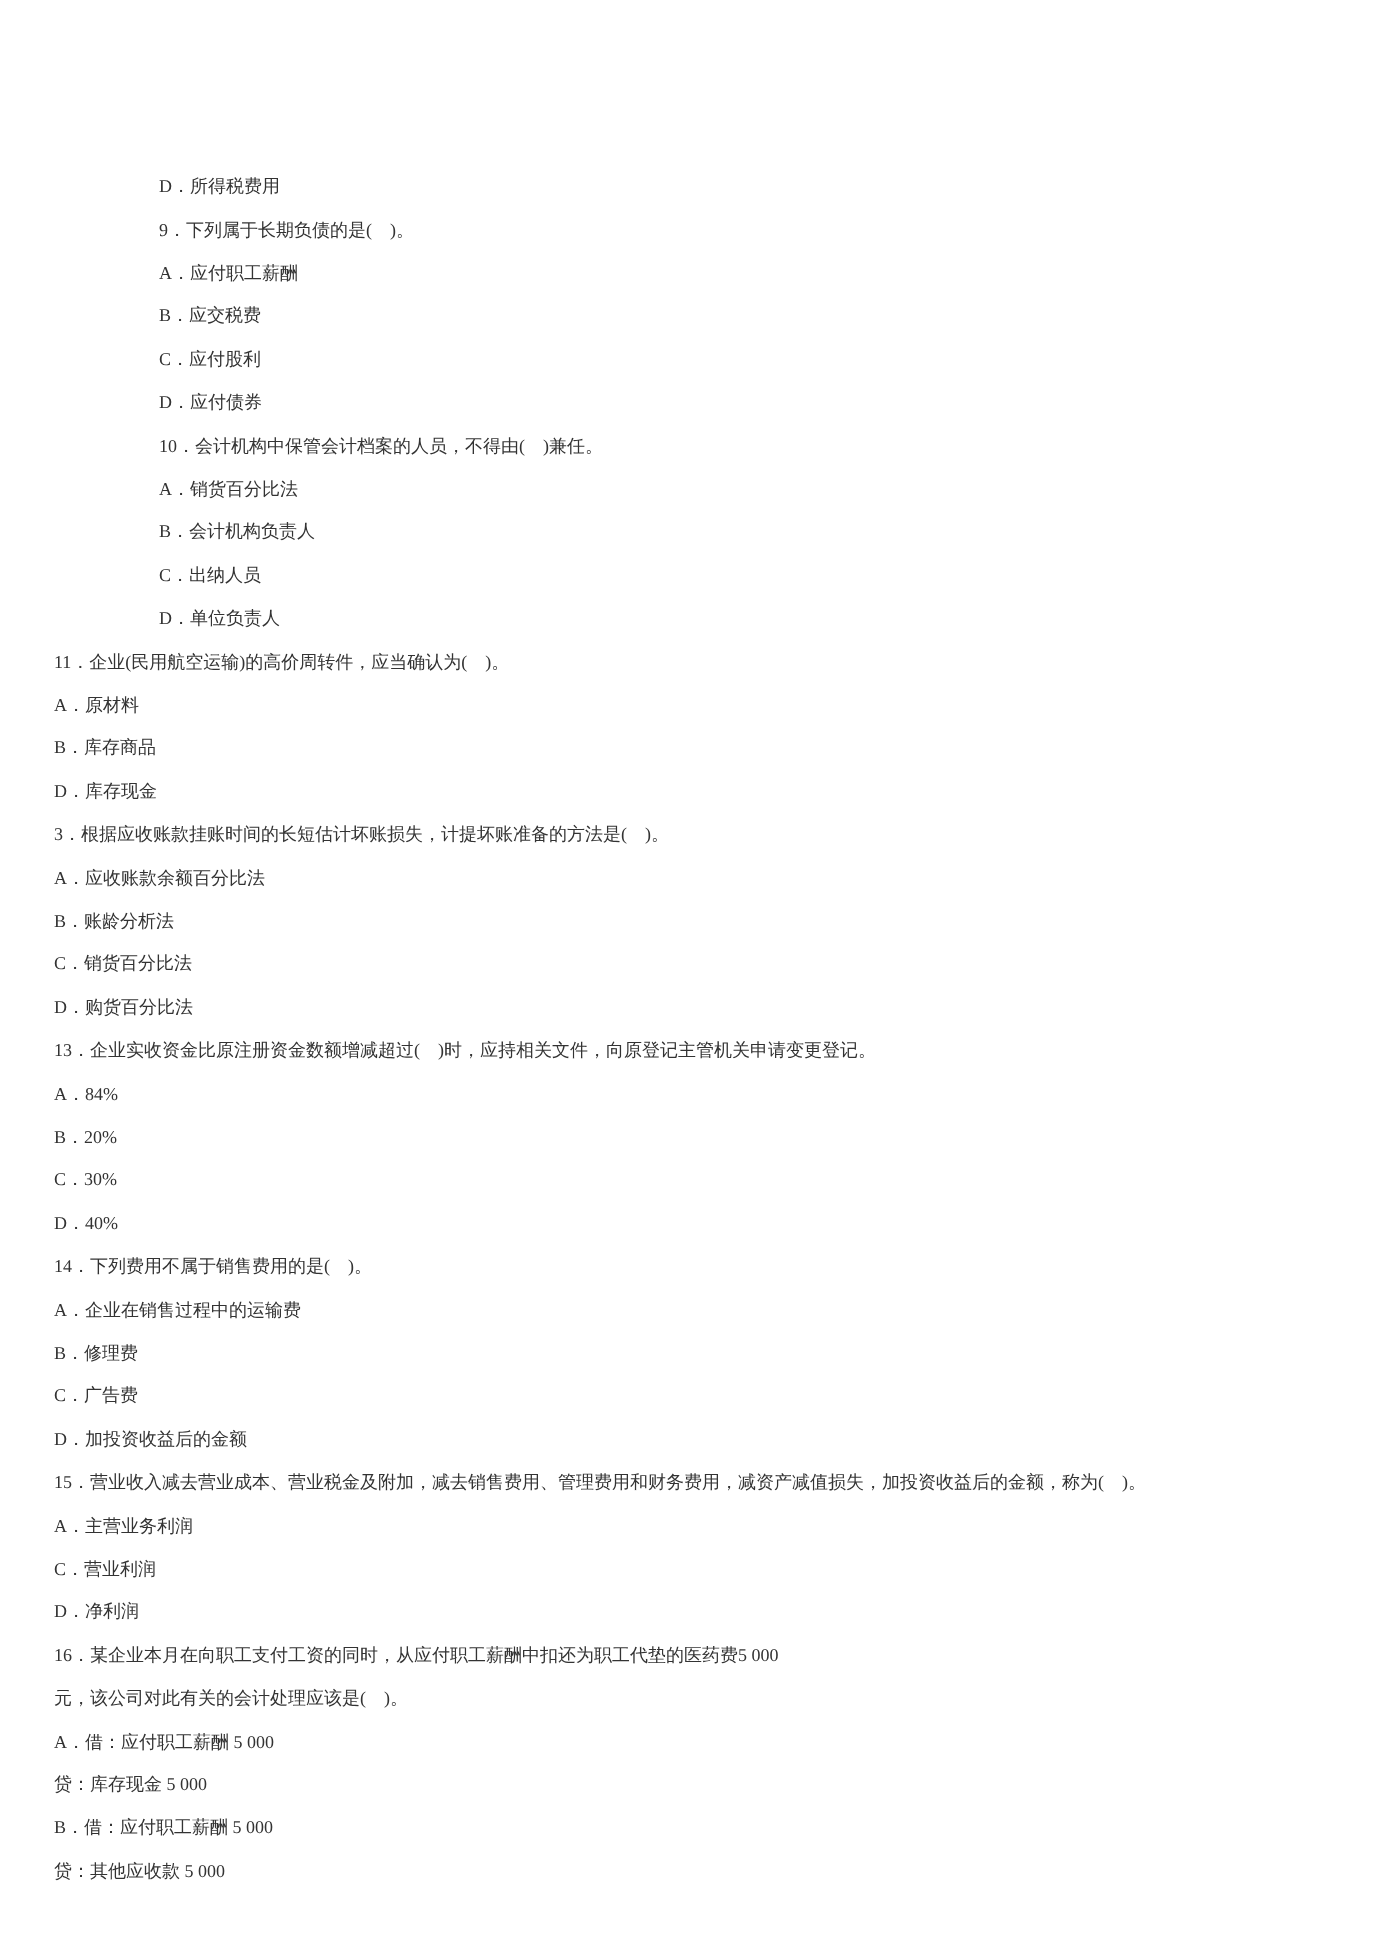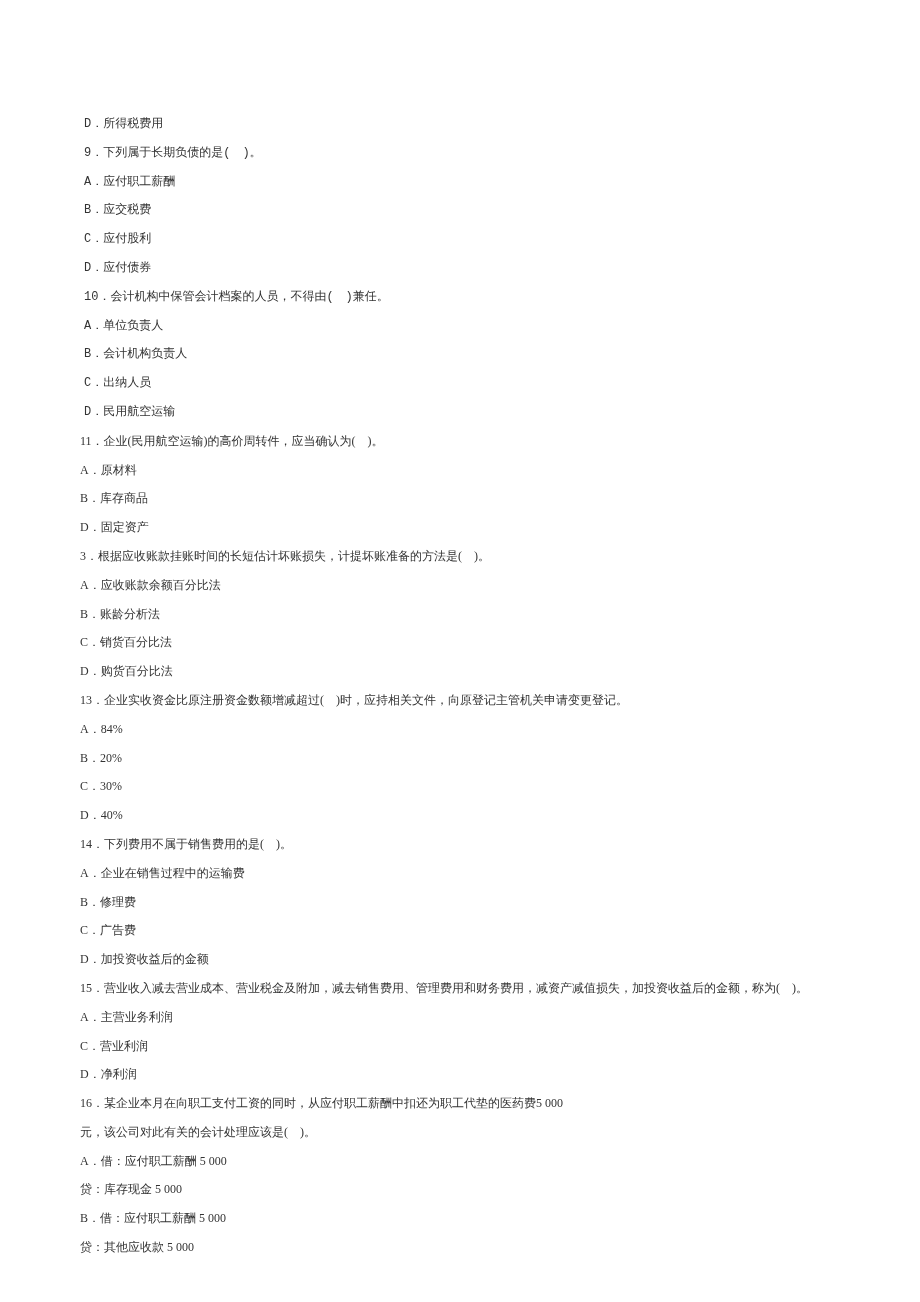--- a/index.html
+++ b/index.html
@@ -10,42 +10,42 @@
       font-family: "SimSun", "宋体", serif;
       font-size: 12px;
       color: #333333;
       padding-top: 110px;
       padding-bottom: 40px;
     }
     .line {
       line-height: 2.4;
       white-space: normal;
     }
-    .indent-1 { padding-left: 80px; }
-    .indent-2 { padding-left: 84px; font-family: Liberation Mono, monospace; }
+    .indent-1 { padding-left: 36px; }
+    .indent-2 { padding-left: 106px; }
   </style>
 </head>
 <body>
 
 <div id="content">
     <div class="line indent-2">D．所得税费用</div>
     <div class="line indent-2">9．下列属于长期负债的是(　)。</div>
     <div class="line indent-2">A．应付职工薪酬</div>
     <div class="line indent-2">B．应交税费</div>
     <div class="line indent-2">C．应付股利</div>
     <div class="line indent-2">D．应付债券</div>
     <div class="line indent-2">10．会计机构中保管会计档案的人员，不得由(　)兼任。</div>
-    <div class="line indent-2">A．单位负责人</div>
+    <div class="line indent-2">A．销货百分比法</div>
     <div class="line indent-2">B．会计机构负责人</div>
     <div class="line indent-2">C．出纳人员</div>
-    <div class="line indent-2">D．民用航空运输</div>
+    <div class="line indent-2">D．单位负责人</div>
     <div class="line indent-1">11．企业(民用航空运输)的高价周转件，应当确认为(　)。</div>
     <div class="line indent-1">A．原材料</div>
     <div class="line indent-1">B．库存商品</div>
-    <div class="line indent-1">D．固定资产</div>
+    <div class="line indent-1">D．库存现金</div>
     <div class="line indent-1">3．根据应收账款挂账时间的长短估计坏账损失，计提坏账准备的方法是(　)。</div>
     <div class="line indent-1">A．应收账款余额百分比法</div>
     <div class="line indent-1">B．账龄分析法</div>
     <div class="line indent-1">C．销货百分比法</div>
     <div class="line indent-1">D．购货百分比法</div>
     <div class="line indent-1">13．企业实收资金比原注册资金数额增减超过(　)时，应持相关文件，向原登记主管机关申请变更登记。</div>
     <div class="line indent-1">A．84%</div>
     <div class="line indent-1">B．20%</div>
     <div class="line indent-1">C．30%</div>
     <div class="line indent-1">D．40%</div>

